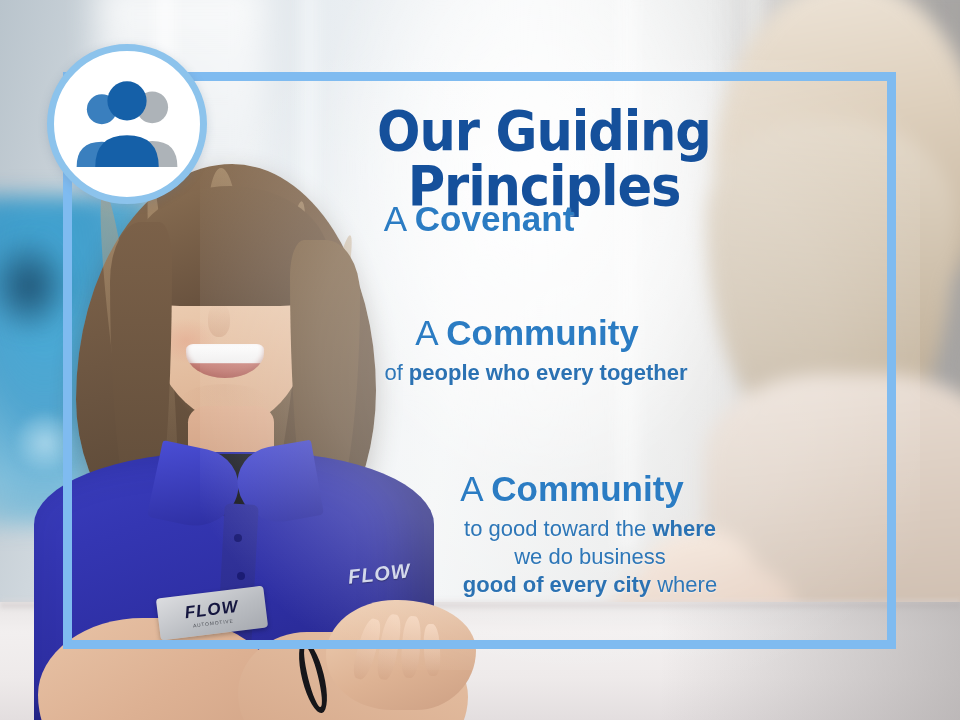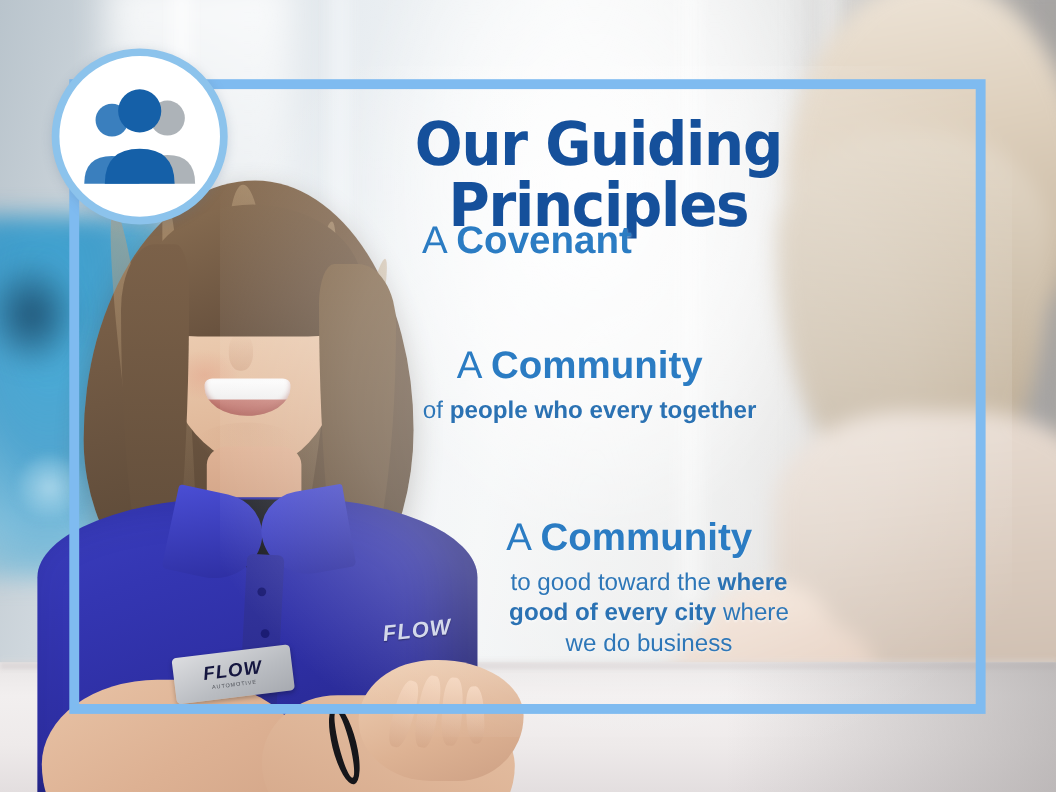--- a/index.html
+++ b/index.html
@@ -430,19 +430,19 @@
         </div>
     </div>
 
     <div class="block" id="b3">
       <div class="head">
         <span class="art">A </span>
         <span class="word">Community</span>
       </div>
       <div class="sub">
           <div><span>to good toward the </span><b>where</b></div>
+          <div><span>we do business</span></div>
           <div><b>good of every city</b><span> where</span></div>
-          <div><span>we do business</span></div>
         </div>
     </div>
 
   </div>
 </div>
 
 </body></html>

